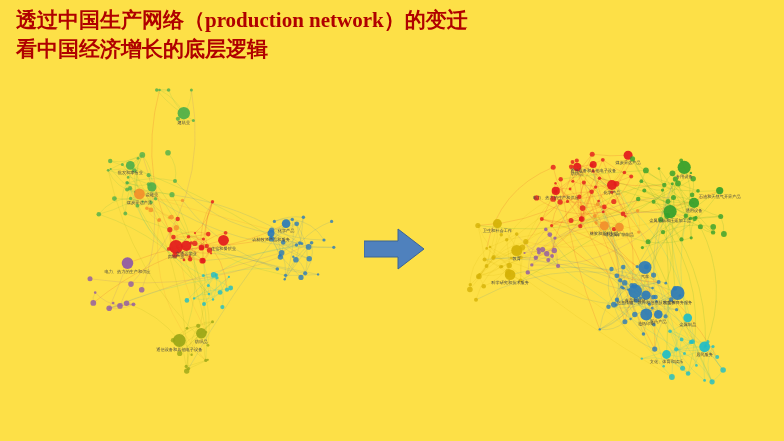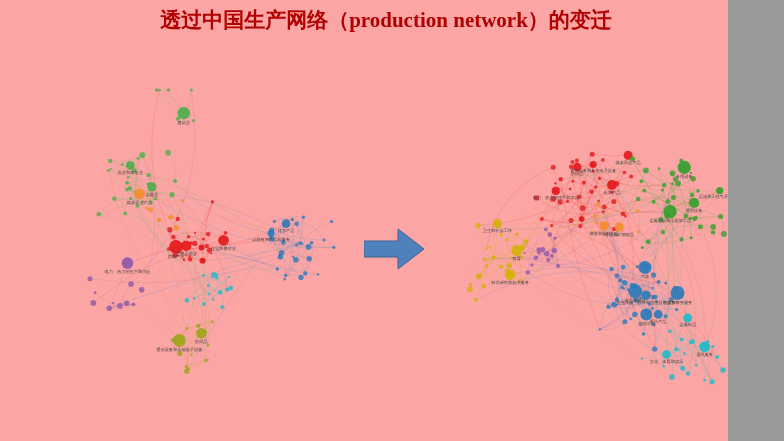--- a/index.html
+++ b/index.html
@@ -1,38 +1,38 @@
 <!DOCTYPE html>
 <html><head>
 <meta charset="utf-8">
 <style>
   html,body{margin:0;padding:0;background:#9a9a9a;}
   .slide{
-    position:relative;width:728px;height:441px;background:#fca5a5;overflow:hidden;
+    position:relative;width:784px;height:441px;background:#fde047;overflow:hidden;
     font-family:"Liberation Sans",sans-serif;
-    text-align:center;
   }
   .title{
     position:absolute;left:16px;top:6px;width:740px;
     font-family:"Liberation Serif",serif;font-weight:bold;font-size:21px;line-height:1.4;
   }
   .title .line{display:block;}
   svg.network{position:absolute;}
   svg#net-before{left:28px;top:80px;width:335px;height:352px;}
   svg#net-after{left:424px;top:101px;width:352px;height:334px;}
   svg#arrow-svg{left:364px;top:226px;width:62px;height:46px;position:absolute;}
   .net-label{font-family:"Liberation Sans",sans-serif;}
 </style>
 </head>
 <body>
 
 <div class="slide">
 
   <div class="title" style="color: rgb(176, 0, 0);">
     <span class="line">透过中国生产网络（production network）的变迁</span>
+    <span class="line">看中国经济增长的底层逻辑</span>
   </div>
 
   <svg id="net-before" class="network" xmlns="http://www.w3.org/2000/svg" viewBox="0 0 335 352">
       <g>
         <path d="M123.9 106.9Q186.1 182.7 177.8 280.4" stroke="#4daf4a" stroke-width="0.5" fill="none" opacity="0.28"></path>
         <path d="M82.7 89.0Q98.0 80.8 114.3 74.9" stroke="#4daf4a" stroke-width="0.5" fill="none" opacity="0.28"></path>
         <path d="M82.7 89.0Q93.1 102.5 107.1 112.1" stroke="#4daf4a" stroke-width="0.5" fill="none" opacity="0.28"></path>
         <path d="M99.1 109.5Q121.8 110.1 144.0 114.7" stroke="#4daf4a" stroke-width="0.5" fill="none" opacity="0.28"></path>
         <path d="M114.3 74.9Q104.7 93.8 111.4 113.9" stroke="#4daf4a" stroke-width="0.5" fill="none" opacity="0.28"></path>
         <path d="M114.3 74.9Q125.1 89.1 123.9 106.9" stroke="#4daf4a" stroke-width="0.5" fill="none" opacity="0.28"></path>

